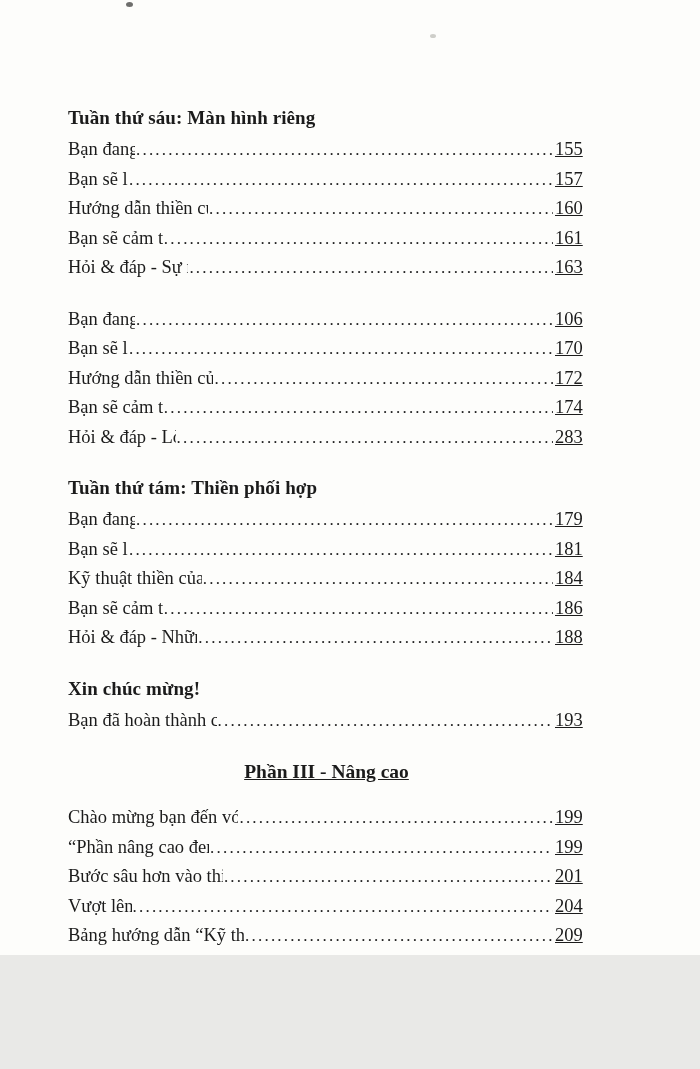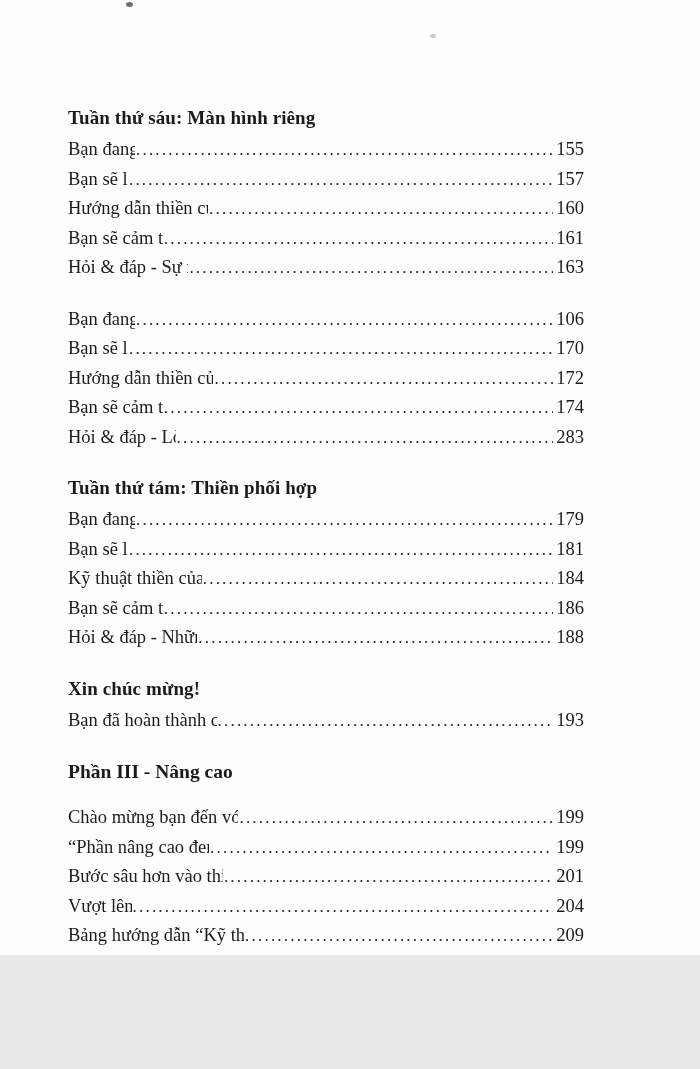--- a/index.html
+++ b/index.html
@@ -48,20 +48,22 @@
     letter-spacing: 0.1px;
   }
   .part-section {
     margin-top: 6px;
     margin-bottom: 16px;
   }
   .part-heading {
     font-weight: bold;
     font-size: 19.5px;
     line-height: 30px;
+    text-align: center;
+    text-decoration: underline;
   }
   .toc-row {
     display: flex;
     align-items: baseline;
     font-size: 18.5px;
     line-height: 28.5px;
   }
   .toc-label {
     white-space: nowrap;
     flex: 0 1 auto;
@@ -76,22 +78,23 @@
     color: #1f1f1f;
   }
   .toc-dots::after {
     content: "........................................................................................................................";
     letter-spacing: 2.2px;
     font-size: 17px;
   }
   .toc-page {
     white-space: nowrap;
     min-width: 30px;
-    text-align: center;
+    text-align: left;
     flex: 0 0 auto;
+    text-decoration: underline;
   }
   .watermark {
     position: absolute;
     left: 0;
     right: 0;
     top: 938px;
     text-align: center;
     pointer-events: none;
     z-index: 3;
   }

